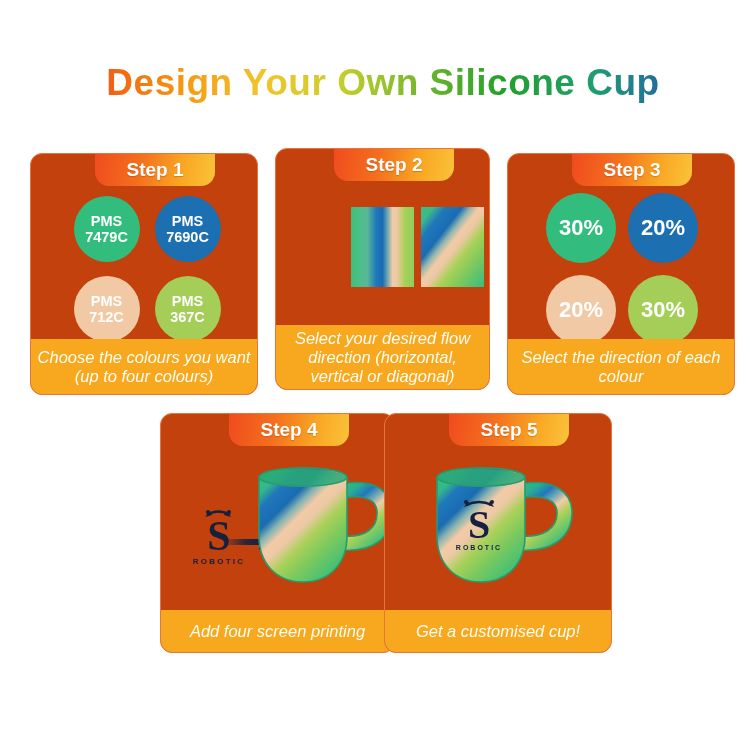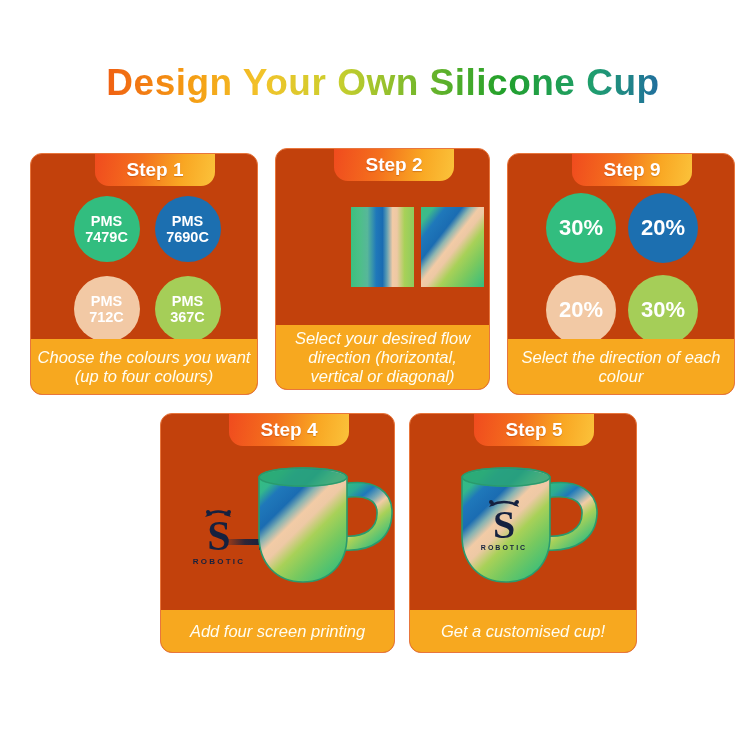--- a/index.html
+++ b/index.html
@@ -175,21 +175,21 @@
     <div class="flow-row" style="left:0; right:0; top:58px;">
       <div class="flow-tile horizontal"></div>
       <div class="flow-tile vertical"></div>
       <div class="flow-tile diagonal"></div>
     </div>
 
     <div class="caption" style="height:64px;">Select your desired flow direction (horizontal, vertical or diagonal)</div>
   </div>
 
   <div class="card" style="left:499px; top:153px; width:228px; height:242px;">
-    <div class="badge" style="left:64px; width:120px;">Step 9</div>
+    <div class="badge" style="left:64px; width:120px;">Step 3</div>
 
     <div class="circle-grid" style="left:38px; top:36px; width:152px; height:158px; column-gap:12px; row-gap:6px;">
       <div class="swatch pct" style="background:#32bd7f;">
         <span>30%</span>
       </div>
       <div class="swatch pct" style="background:#1c6fb0;">
         <span>20%</span>
       </div>
       <div class="swatch pct" style="background:#f2c9a5;">
         <span>20%</span>
@@ -266,21 +266,21 @@
                  L100 80 C100 108 82 126 56 126 C30 126 12 108 12 80 Z" fill="url(#cupGrad4)" stroke="#2a9a6d" stroke-width="1.6"></path>
 
         <ellipse cx="56" cy="22" rx="44" ry="9" fill="#2aa876" opacity="0.85"></ellipse>
         <ellipse cx="56" cy="21" rx="44" ry="9" fill="none" stroke="#2a9a6d" stroke-width="1.4"></ellipse>
       </svg>
     </div>
 
     <div class="caption" style="height:42px;">Add four screen printing</div>
   </div>
 
-  <div class="card" style="left:401px; top:413px; width:228px; height:240px;">
+  <div class="card" style="left:376px; top:413px; width:228px; height:240px;">
     <div class="badge" style="left:64px; width:120px;">Step 5</div>
 
     <div class="cup-wrap" style="left:40px; top:42px;">
       <svg class="cup-svg" width="155" height="135" viewBox="0 0 155 135">
         <defs>
           <linearGradient id="cupGrad5" x1="0.12" y1="0" x2="0.88" y2="1">
             <stop offset="0%" stop-color="#35bd7f"></stop>
             <stop offset="9%" stop-color="#33b78c"></stop>
             <stop offset="17%" stop-color="#1f78ba"></stop>
             <stop offset="29%" stop-color="#1a6cb2"></stop>

